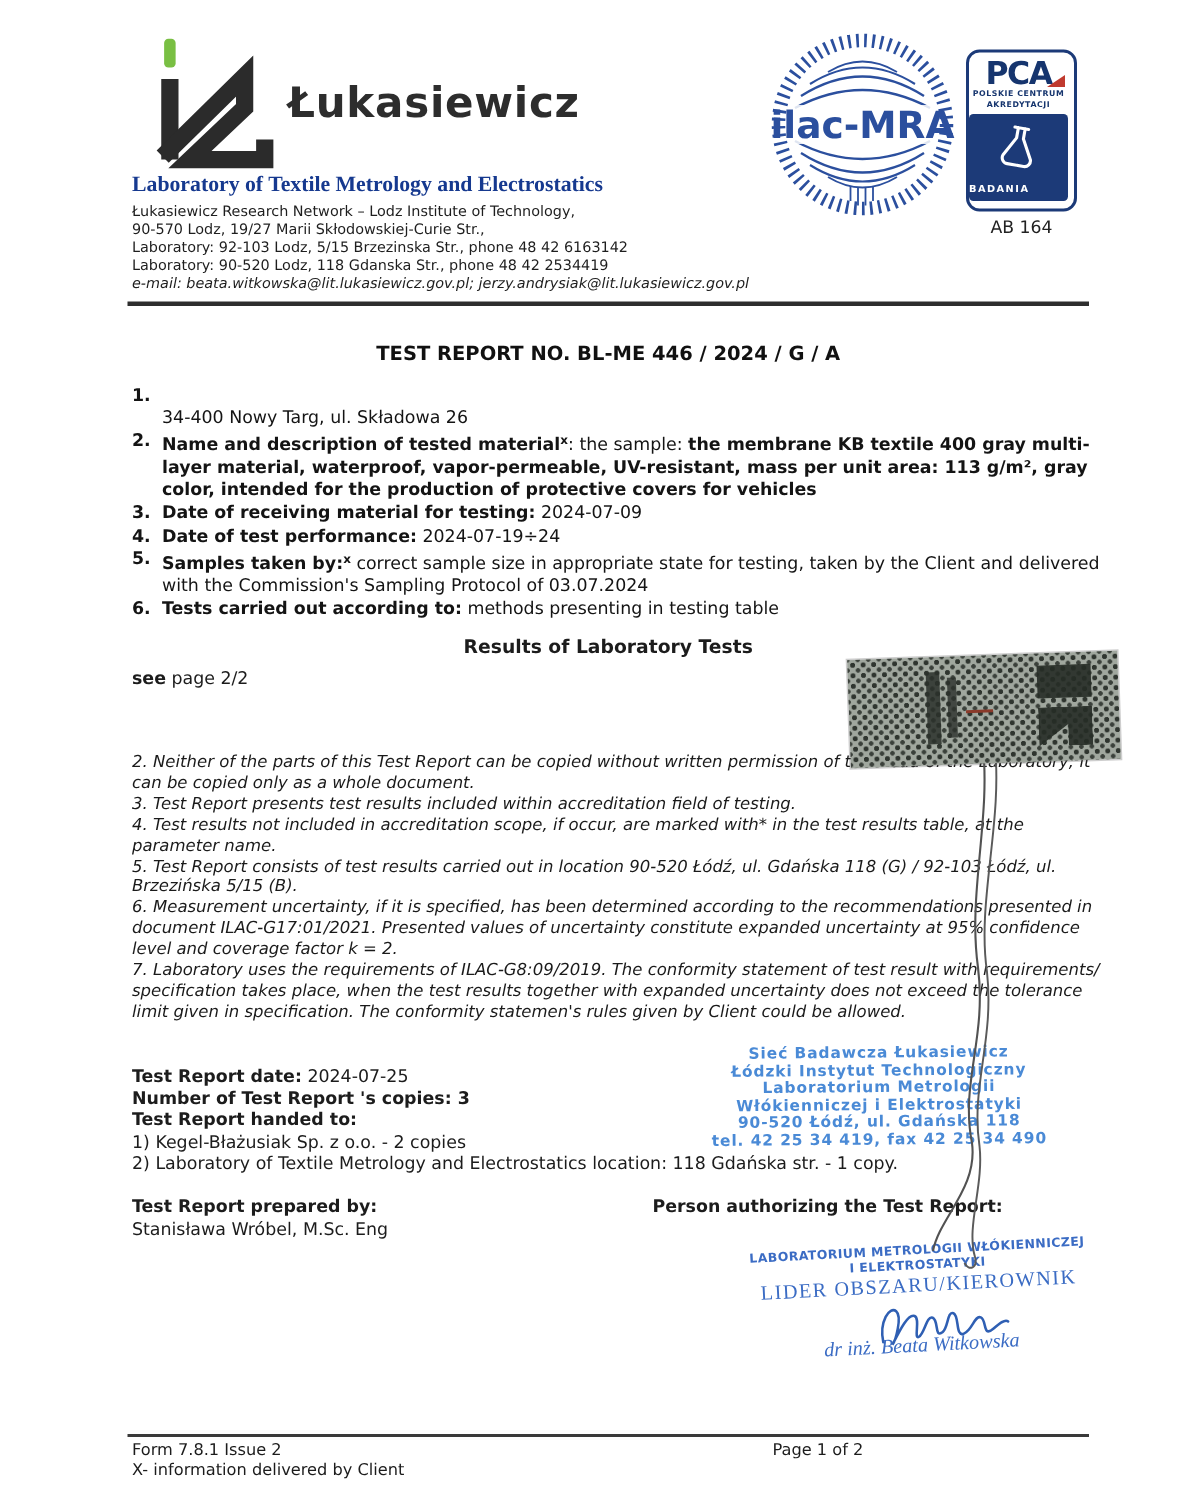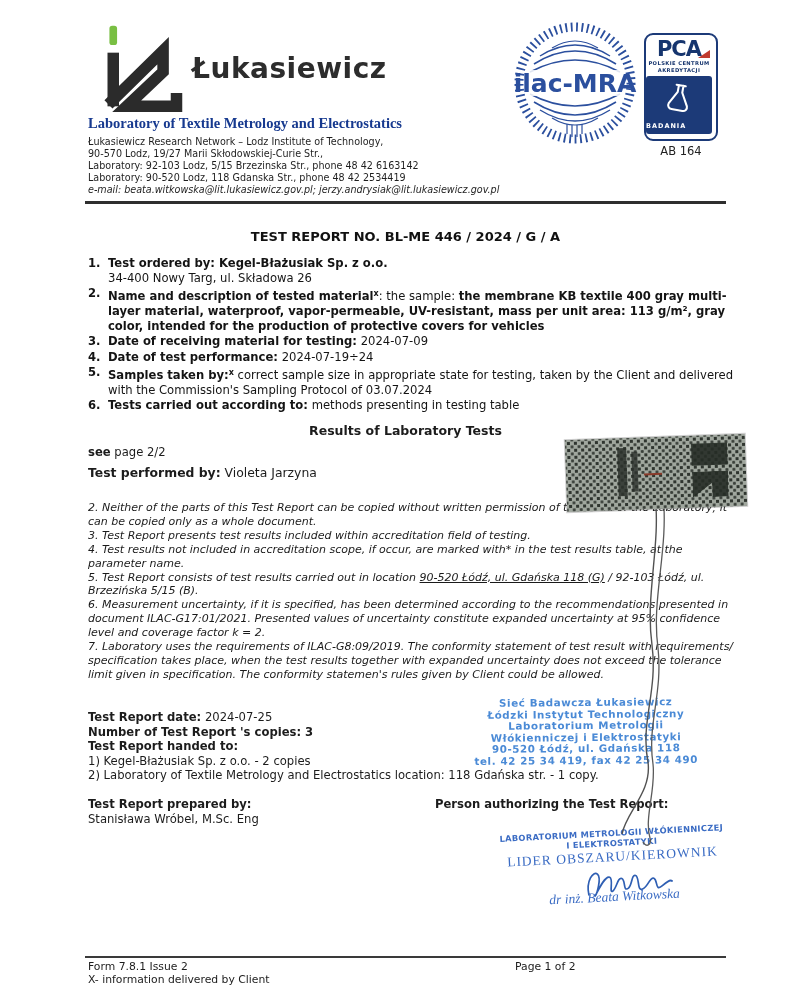--- a/index.html
+++ b/index.html
@@ -36,21 +36,21 @@
   .b { font-weight:bold; }
   sup.x { font-size:8px; font-weight:bold; vertical-align:4px; }
 
   .results-h { position:absolute; left:85px; top:423px; width:641px; text-align:center; font-size:12.5px; font-weight:bold; }
   .see-page { position:absolute; left:88px; top:445px; font-size:11.6px; }
   .performed { position:absolute; left:88px; top:465px; font-size:12.4px; }
 
   
   .notes { position:absolute; left:88px; top:501px; width:650px; font-size:11px; font-style:italic; line-height:13.9px; color:#1a1a1a; }
   .notes p { margin:0; }
-  .u { text-decoration:underline; }
+  .u { }
 
   
   .addr-stamp { position:absolute; left:447px; top:697px; width:278px; text-align:center; color:#4a8ad6; font-size:10.3px; font-weight:bold; line-height:11.6px; letter-spacing:0.6px; transform:rotate(-0.5deg); }
   .auth-stamp { position:absolute; left:488px; top:829px; width:250px; text-align:center; color:#3b6cc4; transform:rotate(-3deg); }
   .auth-stamp .s1 { font-size:8.3px; font-weight:bold; letter-spacing:0.3px; line-height:9.5px; }
   .auth-stamp .s2 { font-family:"Liberation Serif","DejaVu Serif",serif; font-size:13.5px; letter-spacing:1px; margin-top:1px; }
   .auth-stamp .s3 { font-family:"Liberation Serif","DejaVu Serif",serif; font-size:13.5px; font-style:italic; margin-top:-6px; }
   .sig-svg { position:absolute; left:584px; top:862px; transform:rotate(-4deg); }
 
   
@@ -130,21 +130,21 @@
       <div class="pca-badania">BADANIA</div>
     </div>
   </div>
   <div class="ab">AB 164</div>
 
   <div class="title">TEST REPORT NO.  BL-ME 446 / 2024 / G / A</div>
 
   <div class="olist">
     <div class="li">
       <span class="num">1.</span>
-      <div class="bd"><span class="b">Test ordered by: Kegel-Błażusiak Sp. z o.o.</span><br>
+      <div class="bd"><br>
         <span>34-400 Nowy Targ, ul. Składowa 26</span></div>
     </div>
     <div class="li">
       <span class="num">2.</span>
       <div class="bd"><span class="b">Name and description of tested material</span><sup class="x">x</sup><span>: the sample: </span><span class="b">the membrane KB textile 400 gray multi-layer material, waterproof, vapor-permeable, UV-resistant, mass per unit area: 113 g/m², gray color, intended for the production of protective covers for vehicles</span></div>
     </div>
     <div class="li">
       <span class="num">3.</span>
       <div class="bd"><span class="b">Date of receiving material for testing:</span><span> 2024-07-09</span></div>
     </div>
@@ -157,21 +157,20 @@
       <div class="bd"><span class="b">Samples taken by:</span><sup class="x">x</sup><span> correct sample size in appropriate state for testing, taken by the Client and delivered with the Commission's Sampling Protocol of 03.07.2024</span></div>
     </div>
     <div class="li">
       <span class="num">6.</span>
       <div class="bd"><span class="b">Tests carried out according to:</span><span> methods presenting in testing table</span></div>
     </div>
   </div>
 
   <div class="results-h">Results of Laboratory Tests</div>
   <div class="see-page"><span class="b">see</span><span> page  2/2</span></div>
-  <div class="performed"><span class="b">Test performed by:</span><span> Violeta Jarzyna</span></div>
 
   <div class="notes">
     <p>2.  Neither of the parts of this Test Report can be copied without written permission of the Head of the Laboratory; it can be copied only as a whole document.</p>
     <p>3.  Test Report presents test results  included within accreditation  field of testing.</p>
     <p>4.  Test results not included in accreditation scope, if occur, are marked with* in the test results table, at the parameter name.</p>
     <p><span>5.  Test Report consists of test results carried out in location </span><span class="u">90-520 Łódź, ul. Gdańska 118 (G)</span><span> / 92-103 Łódź, ul. Brzezińska 5/15 (B).</span></p>
     <p>6.  Measurement uncertainty, if it is specified, has been determined according to the recommendations presented in document ILAC-G17:01/2021. Presented values of uncertainty constitute expanded uncertainty at 95% confidence level  and coverage factor k = 2.</p>
     <p>7.  Laboratory uses the requirements of ILAC-G8:09/2019. The conformity statement of test result with requirements/ specification takes place, when the test results together with expanded uncertainty does not exceed the tolerance limit given in specification. The conformity statemen's rules given by Client could be allowed.</p>
   </div>
 

